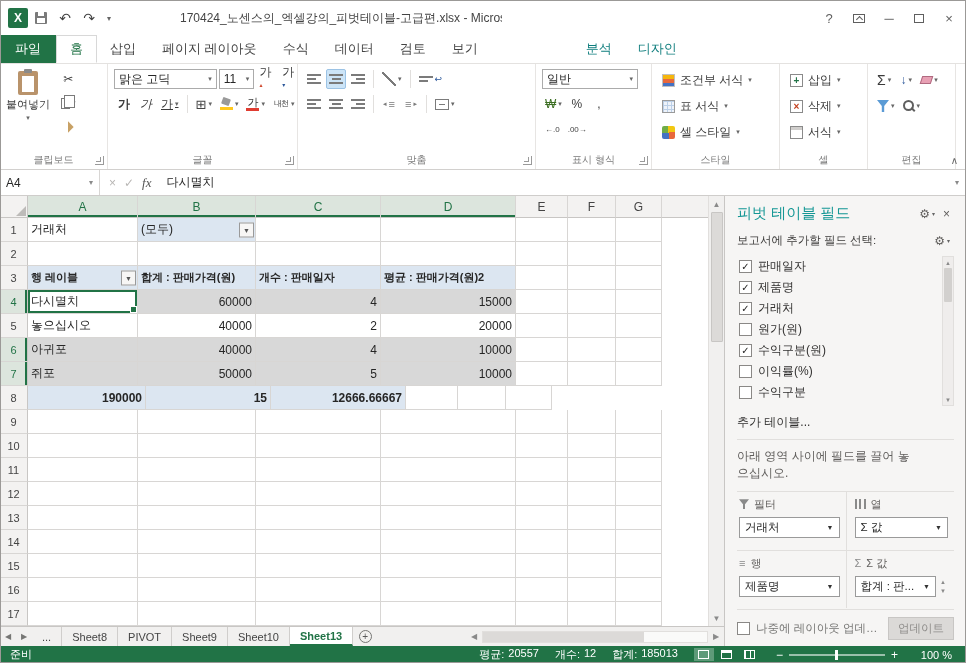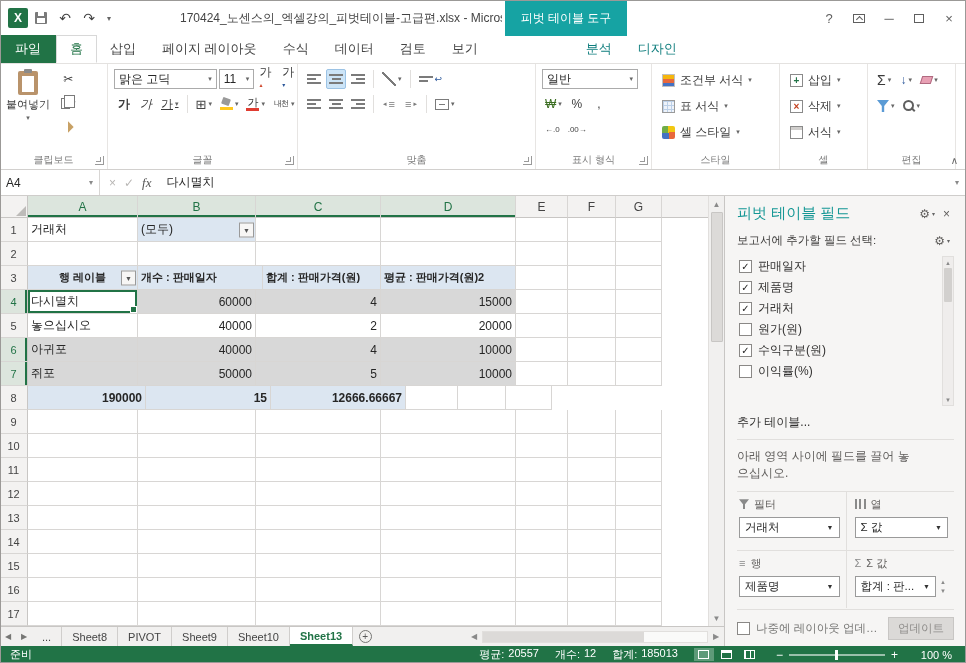--- a/index.html
+++ b/index.html
@@ -215,21 +215,20 @@
   <div class="qat">
     <span class="xl-logo">X</span>
     <span class="qbtn">
         <span class="i-floppy"></span>
       </span>
     <span class="qbtn">↶</span>
     <span class="qbtn">↷</span>
     <span class="qbtn small">▾</span>
   </div>
   <div class="win-title">170424_노센스의_엑셀강의_피벗테이블-고급편.xlsx - Microso...</div>
-  <div class="ctx-tool">피벗 테이블 도구</div>
   <div class="win-controls">
     <span class="wbtn">?</span>
     <span class="wbtn">
         <span class="i-ribopt"></span>
       </span>
     <span class="wbtn">─</span>
     <span class="wbtn">
         <span class="i-max"></span>
       </span>
     <span class="wbtn">×</span>
@@ -548,29 +547,29 @@
         <div class="cell" style="width: 110px;"></div>
         <div class="cell" style="width: 118px;"></div>
         <div class="cell" style="width: 125px;"></div>
         <div class="cell" style="width: 135px;"></div>
         <div class="cell" style="width: 52px;"></div>
         <div class="cell" style="width: 48px;"></div>
         <div class="cell" style="width: 46px;"></div>
       </div>
       <div class="grow-row">
         <div class="rowh">3</div>
-        <div class="cell bg-blue b hdr" style="width: 110px; justify-content: center;">
+        <div class="cell bg-blue b hdr" style="width: 110px;">
           <span class="ct">행 레이블</span>
           <span class="filter-btn">▼</span>
         </div>
+        <div class="cell bg-blue b hdr" style="width: 118px;">
+          <span class="ct">합계 : 판매가격(원)</span>
+        </div>
         <div class="cell bg-blue b hdr" style="width: 125px;">
           <span class="ct">개수 : 판매일자</span>
-        </div>
-        <div class="cell bg-blue b hdr" style="width: 118px;">
-          <span class="ct">합계 : 판매가격(원)</span>
         </div>
         <div class="cell bg-blue b hdr" style="width: 135px;">
           <span class="ct">평균 : 판매가격(원)2</span>
         </div>
         <div class="cell" style="width: 52px;"></div>
         <div class="cell" style="width: 48px;"></div>
         <div class="cell" style="width: 46px;"></div>
       </div>
       <div class="grow-row">
         <div class="rowh selh">4</div>
@@ -817,20 +816,24 @@
           <span class="fname">원가(원)</span>
         </div>
         <div class="field-item">
           <span class="cb">✓</span>
           <span class="fname">수익구분(원)</span>
         </div>
         <div class="field-item">
           <span class="cb"></span>
           <span class="fname">이익률(%)</span>
         </div>
+        <div class="field-item">
+          <span class="cb"></span>
+          <span class="fname">수익구분</span>
+        </div>
       </div>
     <div class="flist-scroll">
       <span class="fs-arrow">▲</span>
       <div class="fs-thumb"></div>
       <div class="fs-space"></div>
       <span class="fs-arrow">▼</span>
     </div>
   </div>
   <div class="more-tables">추가 테이블...</div>
   <div class="pane-div"></div>

